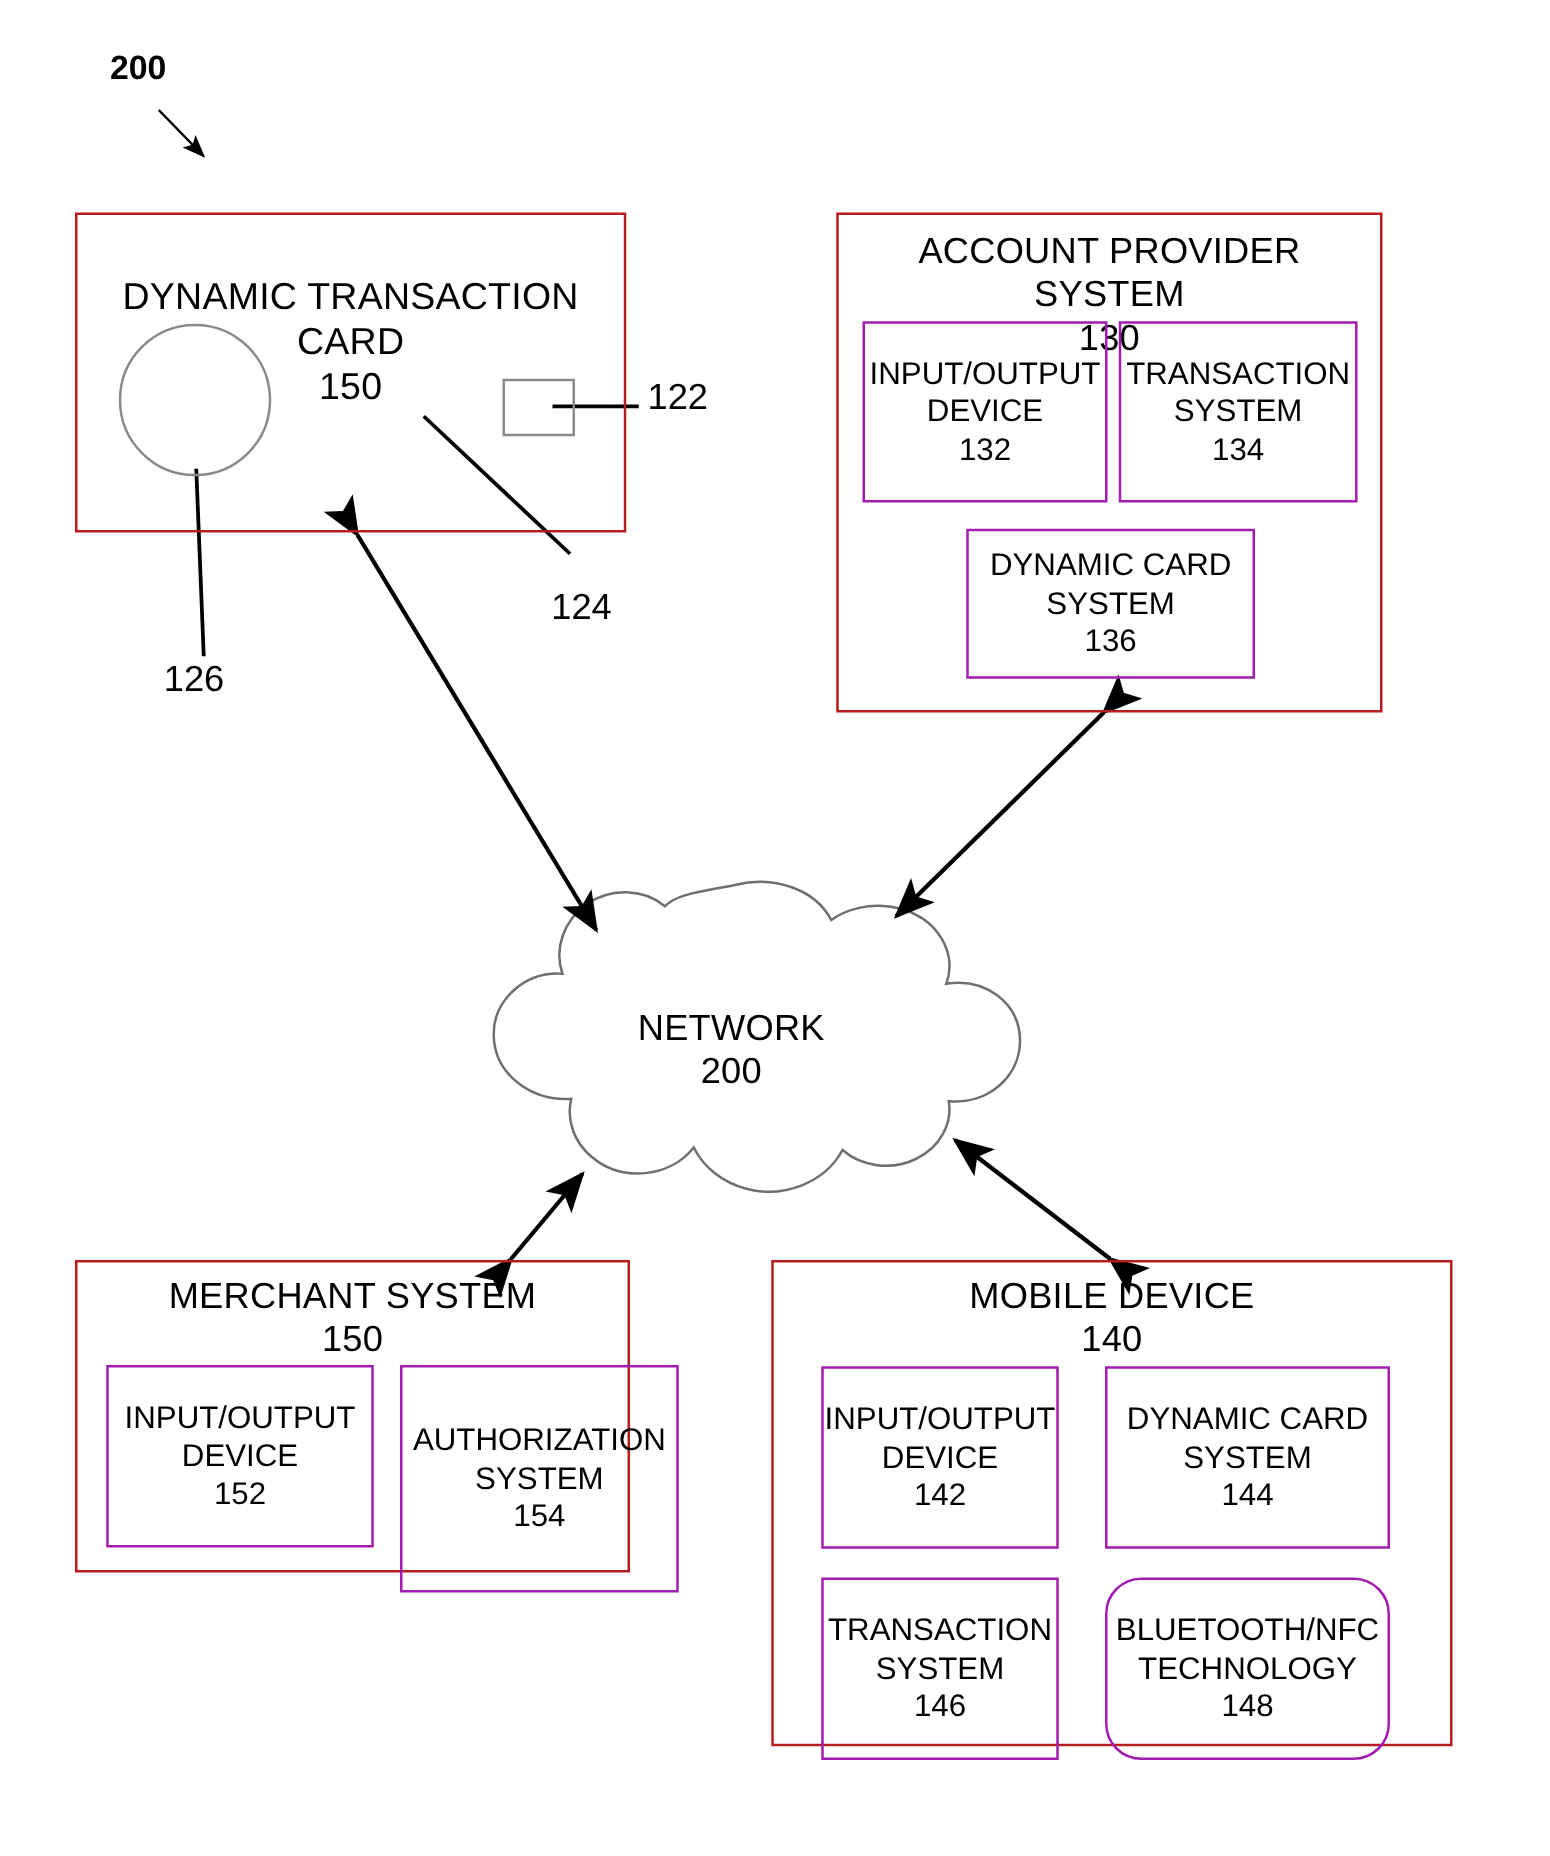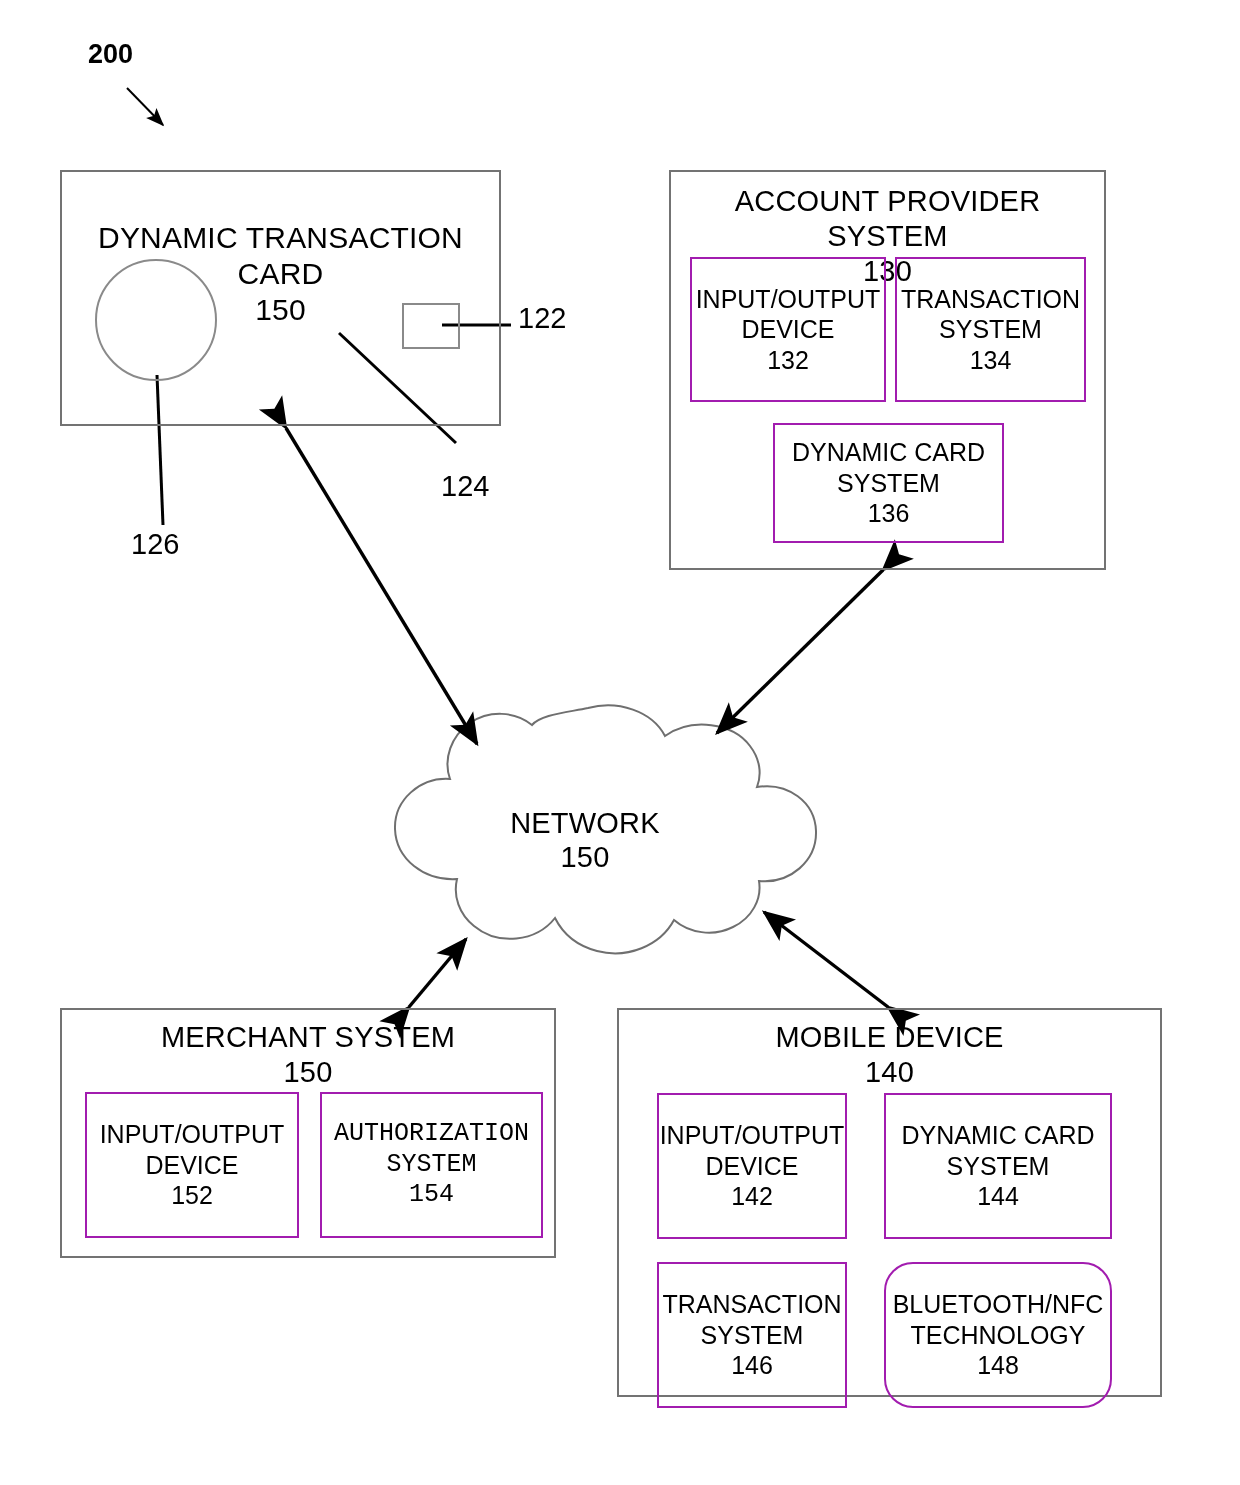--- a/index.html
+++ b/index.html
@@ -42,21 +42,21 @@
   }
   .ref-num {
     position: absolute;
     font-size: 29px;
     text-align: center;
   }
 
   
   .box {
     position: absolute;
-    border: 2px solid #737373;
+    border: 2px solid #b91c1c;
     background: transparent;
     box-sizing: border-box;
   }
   .subbox {
     position: absolute;
     border: 2px solid #a21caf;
     background: transparent;
     box-sizing: border-box;
     display: flex;
     align-items: center;
@@ -126,26 +126,26 @@
     left: 455px;
     top: 806px;
     width: 260px;
     font-size: 29px;
   }
 
   
   #merchant-box {
     left: 60px;
     top: 1008px;
-    width: 496px;
+    width: 444px;
     height: 250px;
   }
   #merchant-title { top: 10px; }
   #merchant-io   { left: 85px; top: 1092px; width: 214px; height: 146px; }
-  #merchant-auth { left: 320px; top: 1092px; width: 223px; height: 146px; font-family: Liberation Mono, monospace; }
+  #merchant-auth { left: 320px; top: 1092px; width: 223px; height: 182px; }
 
   
   #mobile-box {
     left: 617px;
     top: 1008px;
     width: 545px;
     height: 389px;
   }
   #mobile-title { top: 10px; }
   #mobile-io   { left: 657px; top: 1093px; width: 190px; height: 146px; }
@@ -263,21 +263,21 @@
 SYSTEM
 134</div>
   </div>
   <div class="subbox" id="aps-dcs">
     <div class="sub-text">DYNAMIC CARD
 SYSTEM
 136</div>
   </div>
 
   <div class="lbl" id="cloud-label">NETWORK
-150</div>
+200</div>
 
   <div class="box" id="merchant-box">
     <div class="container-title lbl" id="merchant-title">MERCHANT SYSTEM
 150</div>
   </div>
   <div class="subbox" id="merchant-io">
     <div class="sub-text">INPUT/OUTPUT
 DEVICE
 152</div>
   </div>

